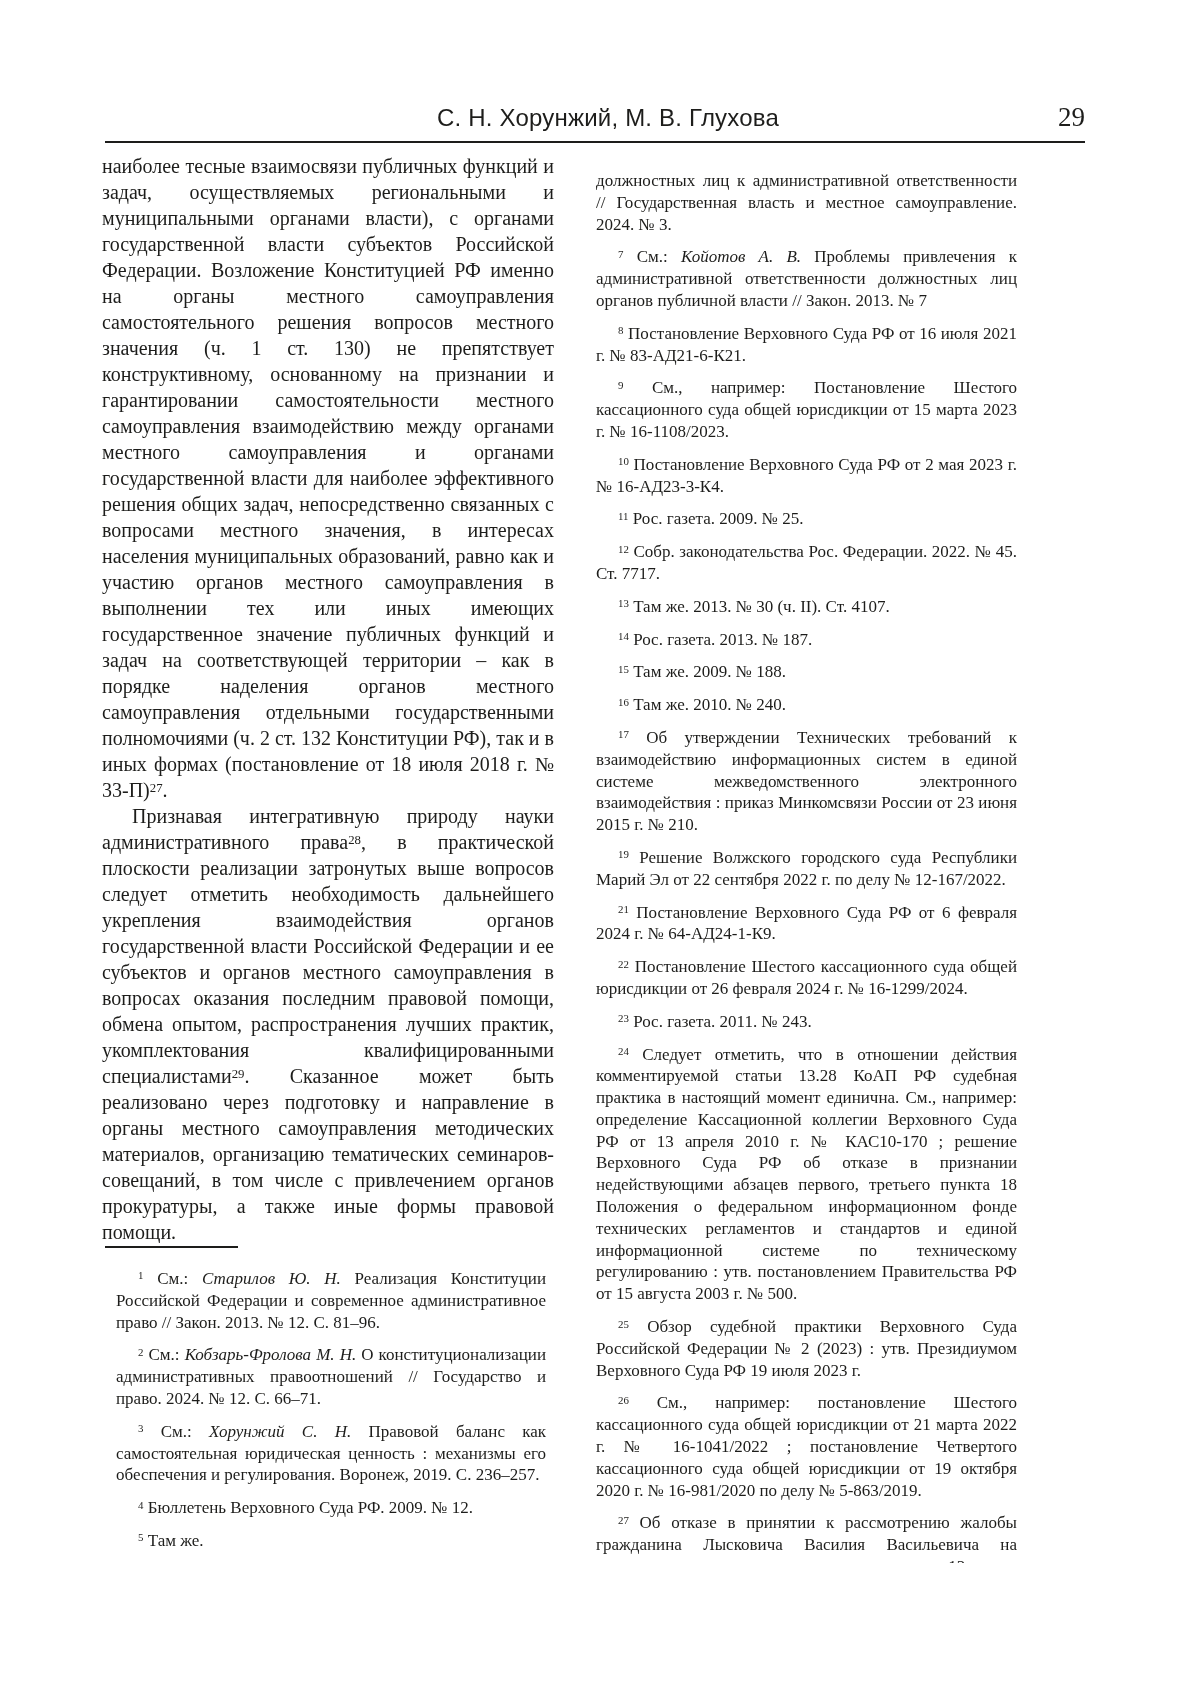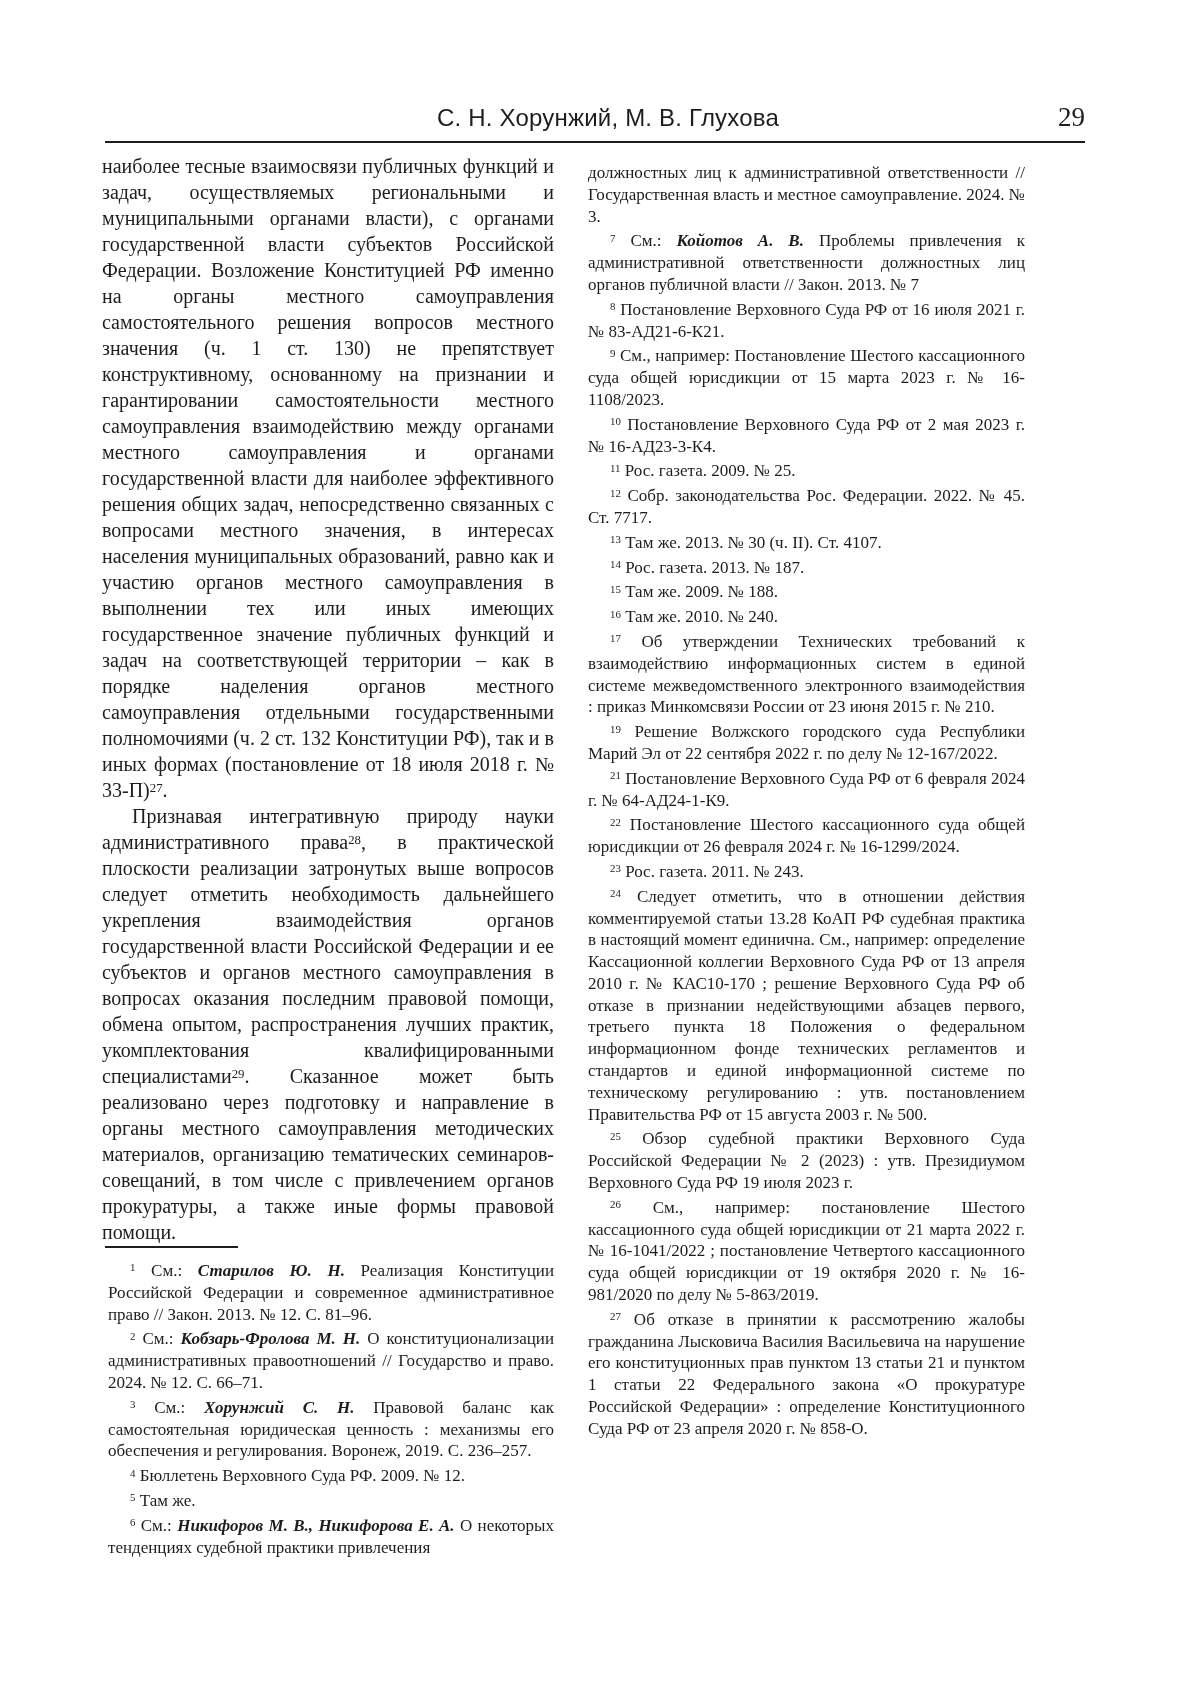--- a/index.html
+++ b/index.html
@@ -84,32 +84,32 @@
 
   .col-foot-right {
     left: 585px;
     top: 159px;
     width: 443px;
     height: 1404px;
     font-size: 17px;
     line-height: 21.8px;
   }
 
-  .col-foot-left p, .col-foot-right p { margin: 3px; text-indent: 22px; }
+  .col-foot-left p, .col-foot-right p { margin: 11px; text-indent: 22px; }
   .col p.no-indent { text-indent: 0; }
 
   sup {
     font-size: 64%;
     line-height: 0;
     vertical-align: baseline;
     position: relative;
     top: -0.42em;
   }
 
-  i { font-style: italic; font-weight: bold; }
+  i { font-style: italic; }
 </style>
 </head>
 <body>
 
 <div class="page" style="--ink: #1d1d1b; --bg: #ffffff; --rule: #1d1d1b;">
 
   <div class="running-title">С. Н. Хорунжий, М. В. Глухова</div>
 
   <div class="page-number">29</div>
 

